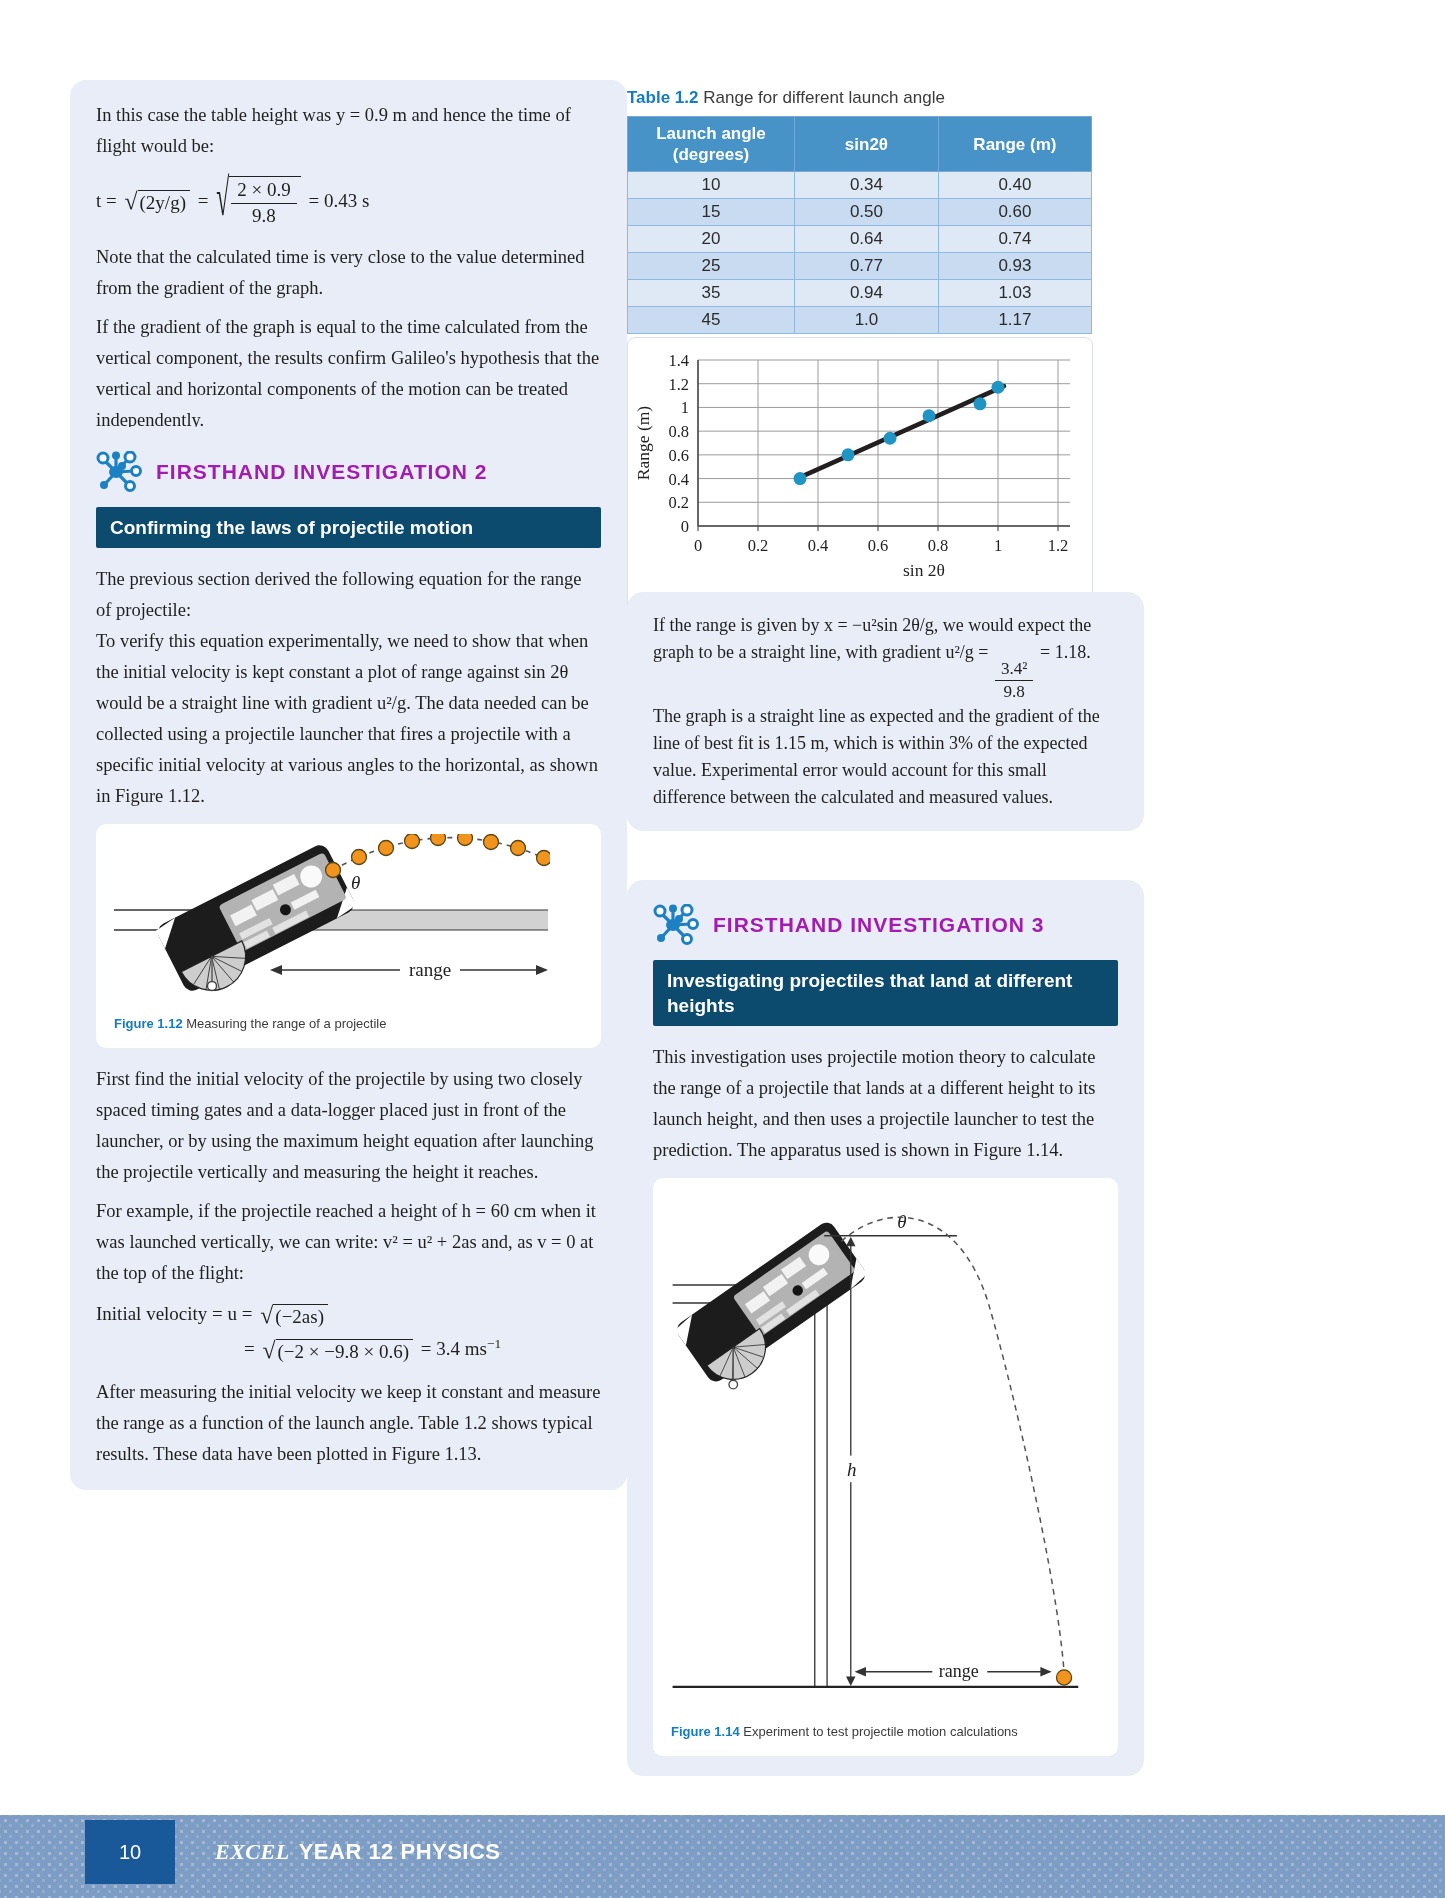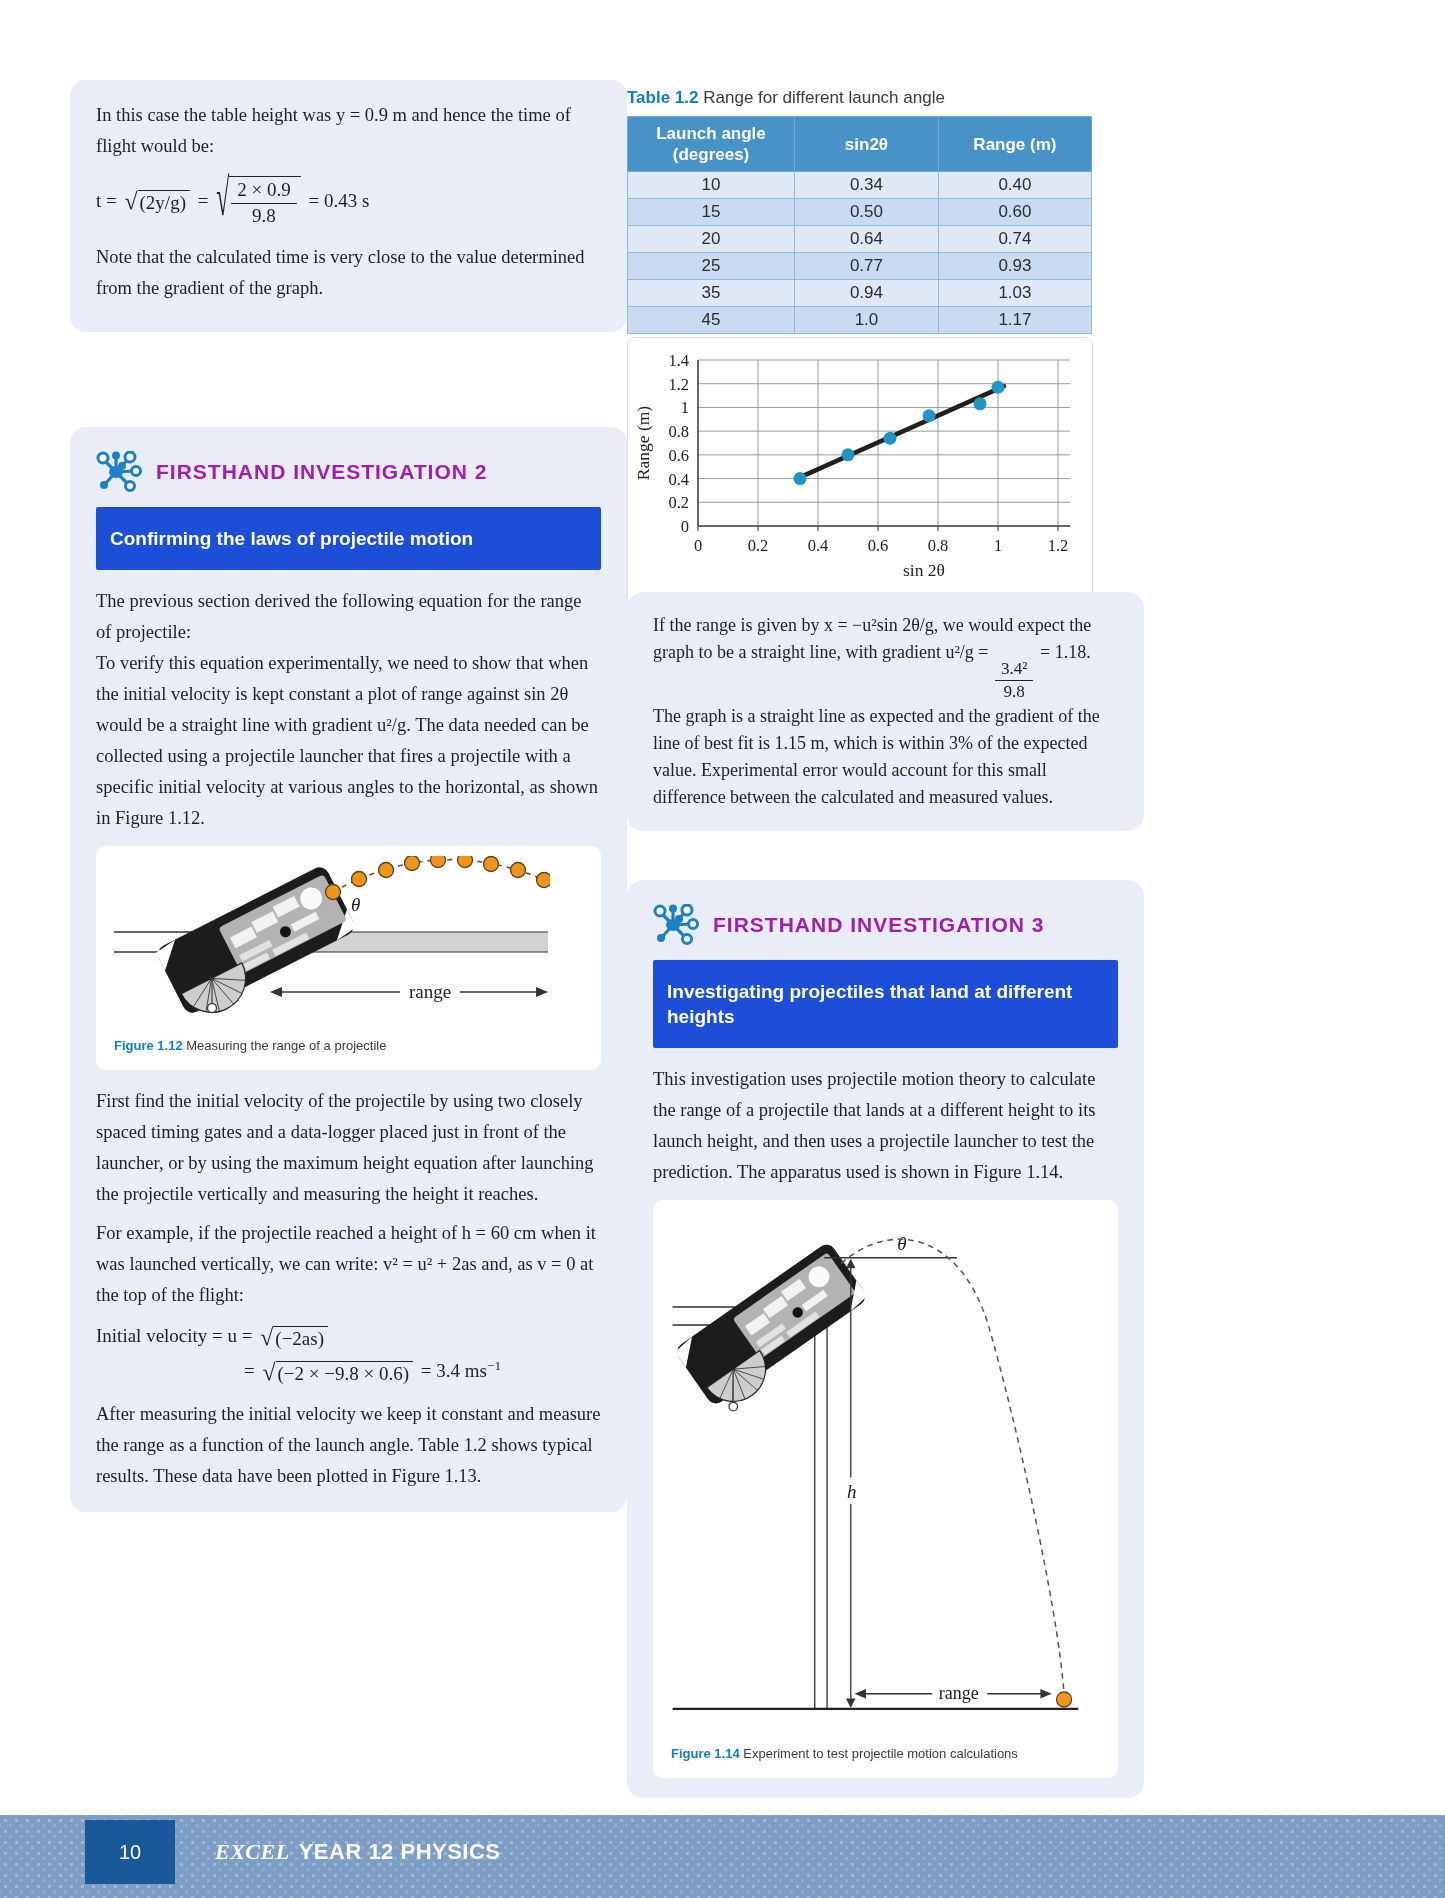--- a/index.html
+++ b/index.html
@@ -17,22 +17,22 @@
   .vinc{border-top:1.7px solid #222;padding:1px 4px 0 2px;}
   .frac{display:inline-flex;flex-direction:column;text-align:center;line-height:1.3;}
   .frac .num{border-bottom:1.6px solid #222;padding:0 6px;}
   .ifrac{vertical-align:-16px;font-size:0.95em;margin:0 2px;}
   .eq-indent{margin-left:148px;margin-top:8px;}
   sup.s{font-size:0.7em;}
   
   .invhead{display:flex;align-items:center;gap:14px;margin:4px 0 14px 0;}
   .invtitle{font-family:"Liberation Sans",sans-serif;font-weight:bold;font-size:21px;
             letter-spacing:1px;color:#a21caf;}
-  .bar{background:#1d4ed8;color:#ffffff;font-family:"Liberation Sans",sans-serif;
-       font-weight:bold;font-size:19px;line-height:25px;padding:19px 14px;border-radius:2px;
+  .bar{background:#0c4a6e;color:#ffffff;font-family:"Liberation Sans",sans-serif;
+       font-weight:bold;font-size:19px;line-height:25px;padding:8px 14px;border-radius:2px;
        margin-bottom:16px;}
   
   .figbox{background:#ffffff;border-radius:10px;padding:10px 12px 12px 12px;margin:12px 0 16px 0;}
   .caption{font-family:Liberation Sans, sans-serif;font-size:13px;line-height:24px;
            color:#3b3b3b;margin-top:6px;padding-left:6px;}
   .fig-label{color:#147cc0;font-weight:bold;}
   
   .tcaption{font-family:Liberation Sans, sans-serif;font-size:17px;color:#3b3b3b;margin-bottom:8px;}
   .tlabel{color:#147cc0;font-weight:bold;}
   table.results{width:100%;border-collapse:collapse;font-family:"Liberation Sans",sans-serif;
@@ -71,20 +71,21 @@
           <span class="vinc">(2y/g)</span>
         </span><span> = </span><span class="sqrt tall">
           <span class="rad">√</span>
           <span class="vinc"><span class="frac">
               <span class="num">2 × 0.9</span>
               <span class="den">9.8</span>
             </span></span>
         </span><span> = 0.43 s</span>
     </div>
     <p class="body">Note that the calculated time is very close to the value determined from the gradient of the graph.</p>
+    <p class="body" style="margin-bottom:0;">If the gradient of the graph is equal to the time calculated from the vertical component, the results confirm Galileo's hypothesis that the vertical and horizontal components of the motion can be treated independently.</p>
   </section>
 
   <section class="abs bluebox" style="left:70px;top:427px;width:505px;">
     <div class="invhead">
       <svg width="46" height="42" viewBox="0 0 46 42">
         <g stroke="#1d80c3" stroke-width="3.2" fill="none">
           <line x1="20" y1="21" x2="7" y2="8"></line>
             <line x1="20" y1="21" x2="20" y2="5"></line>
           <line x1="20" y1="21" x2="33" y2="7"></line>
             <line x1="20" y1="21" x2="38" y2="20"></line>

